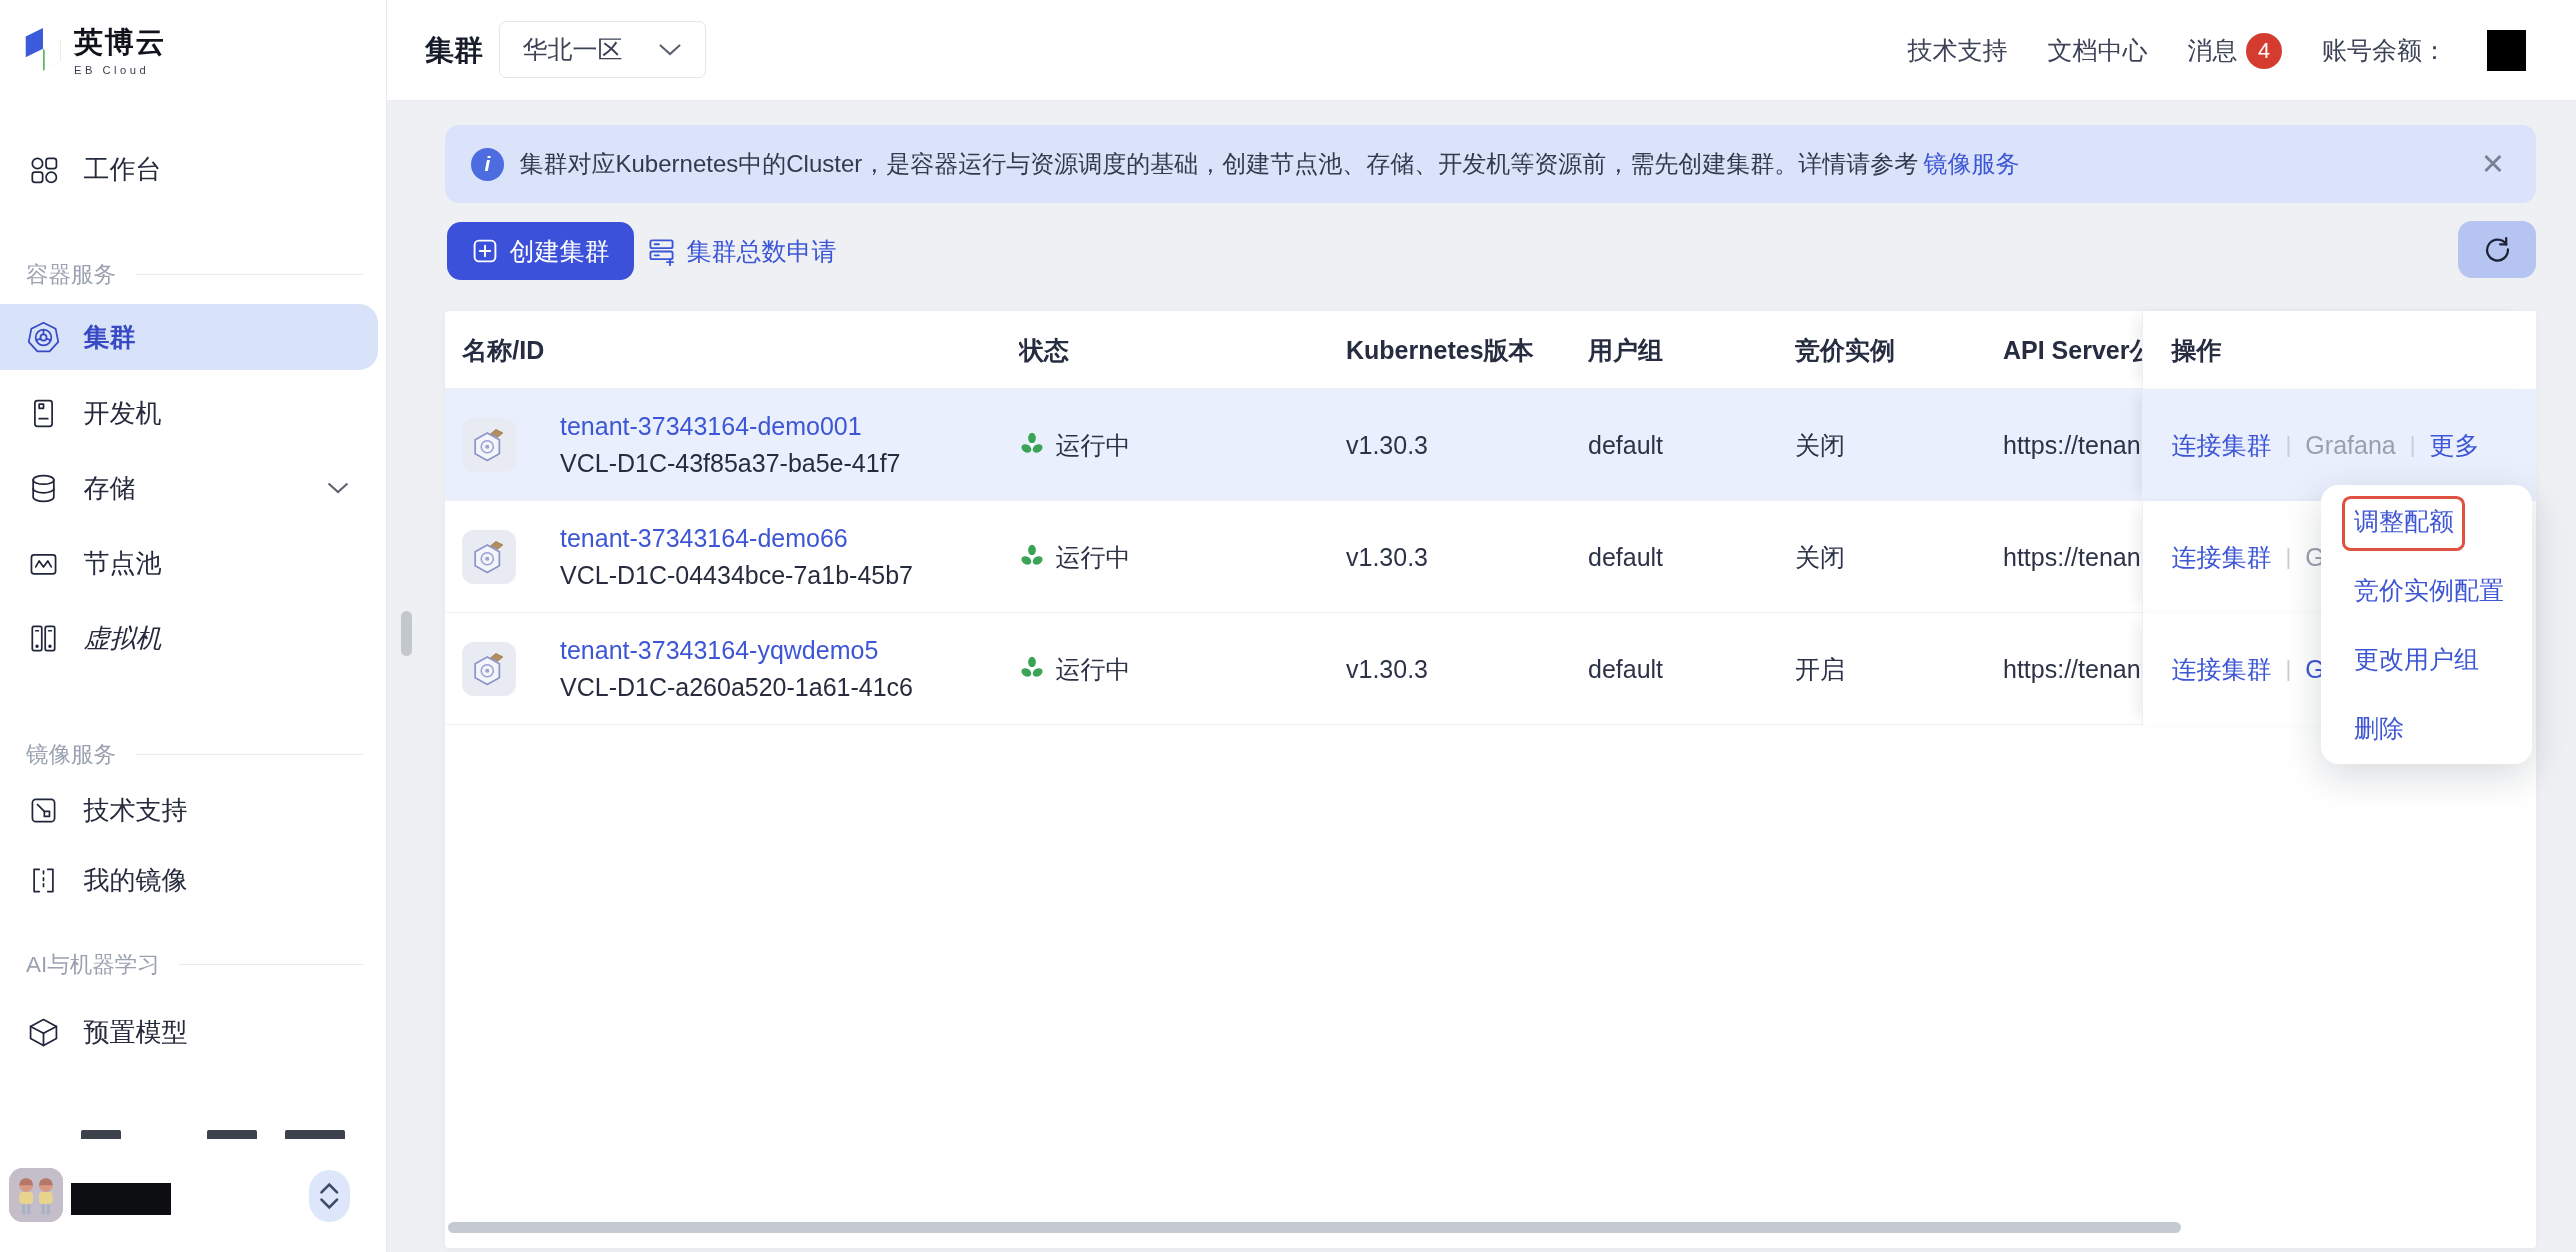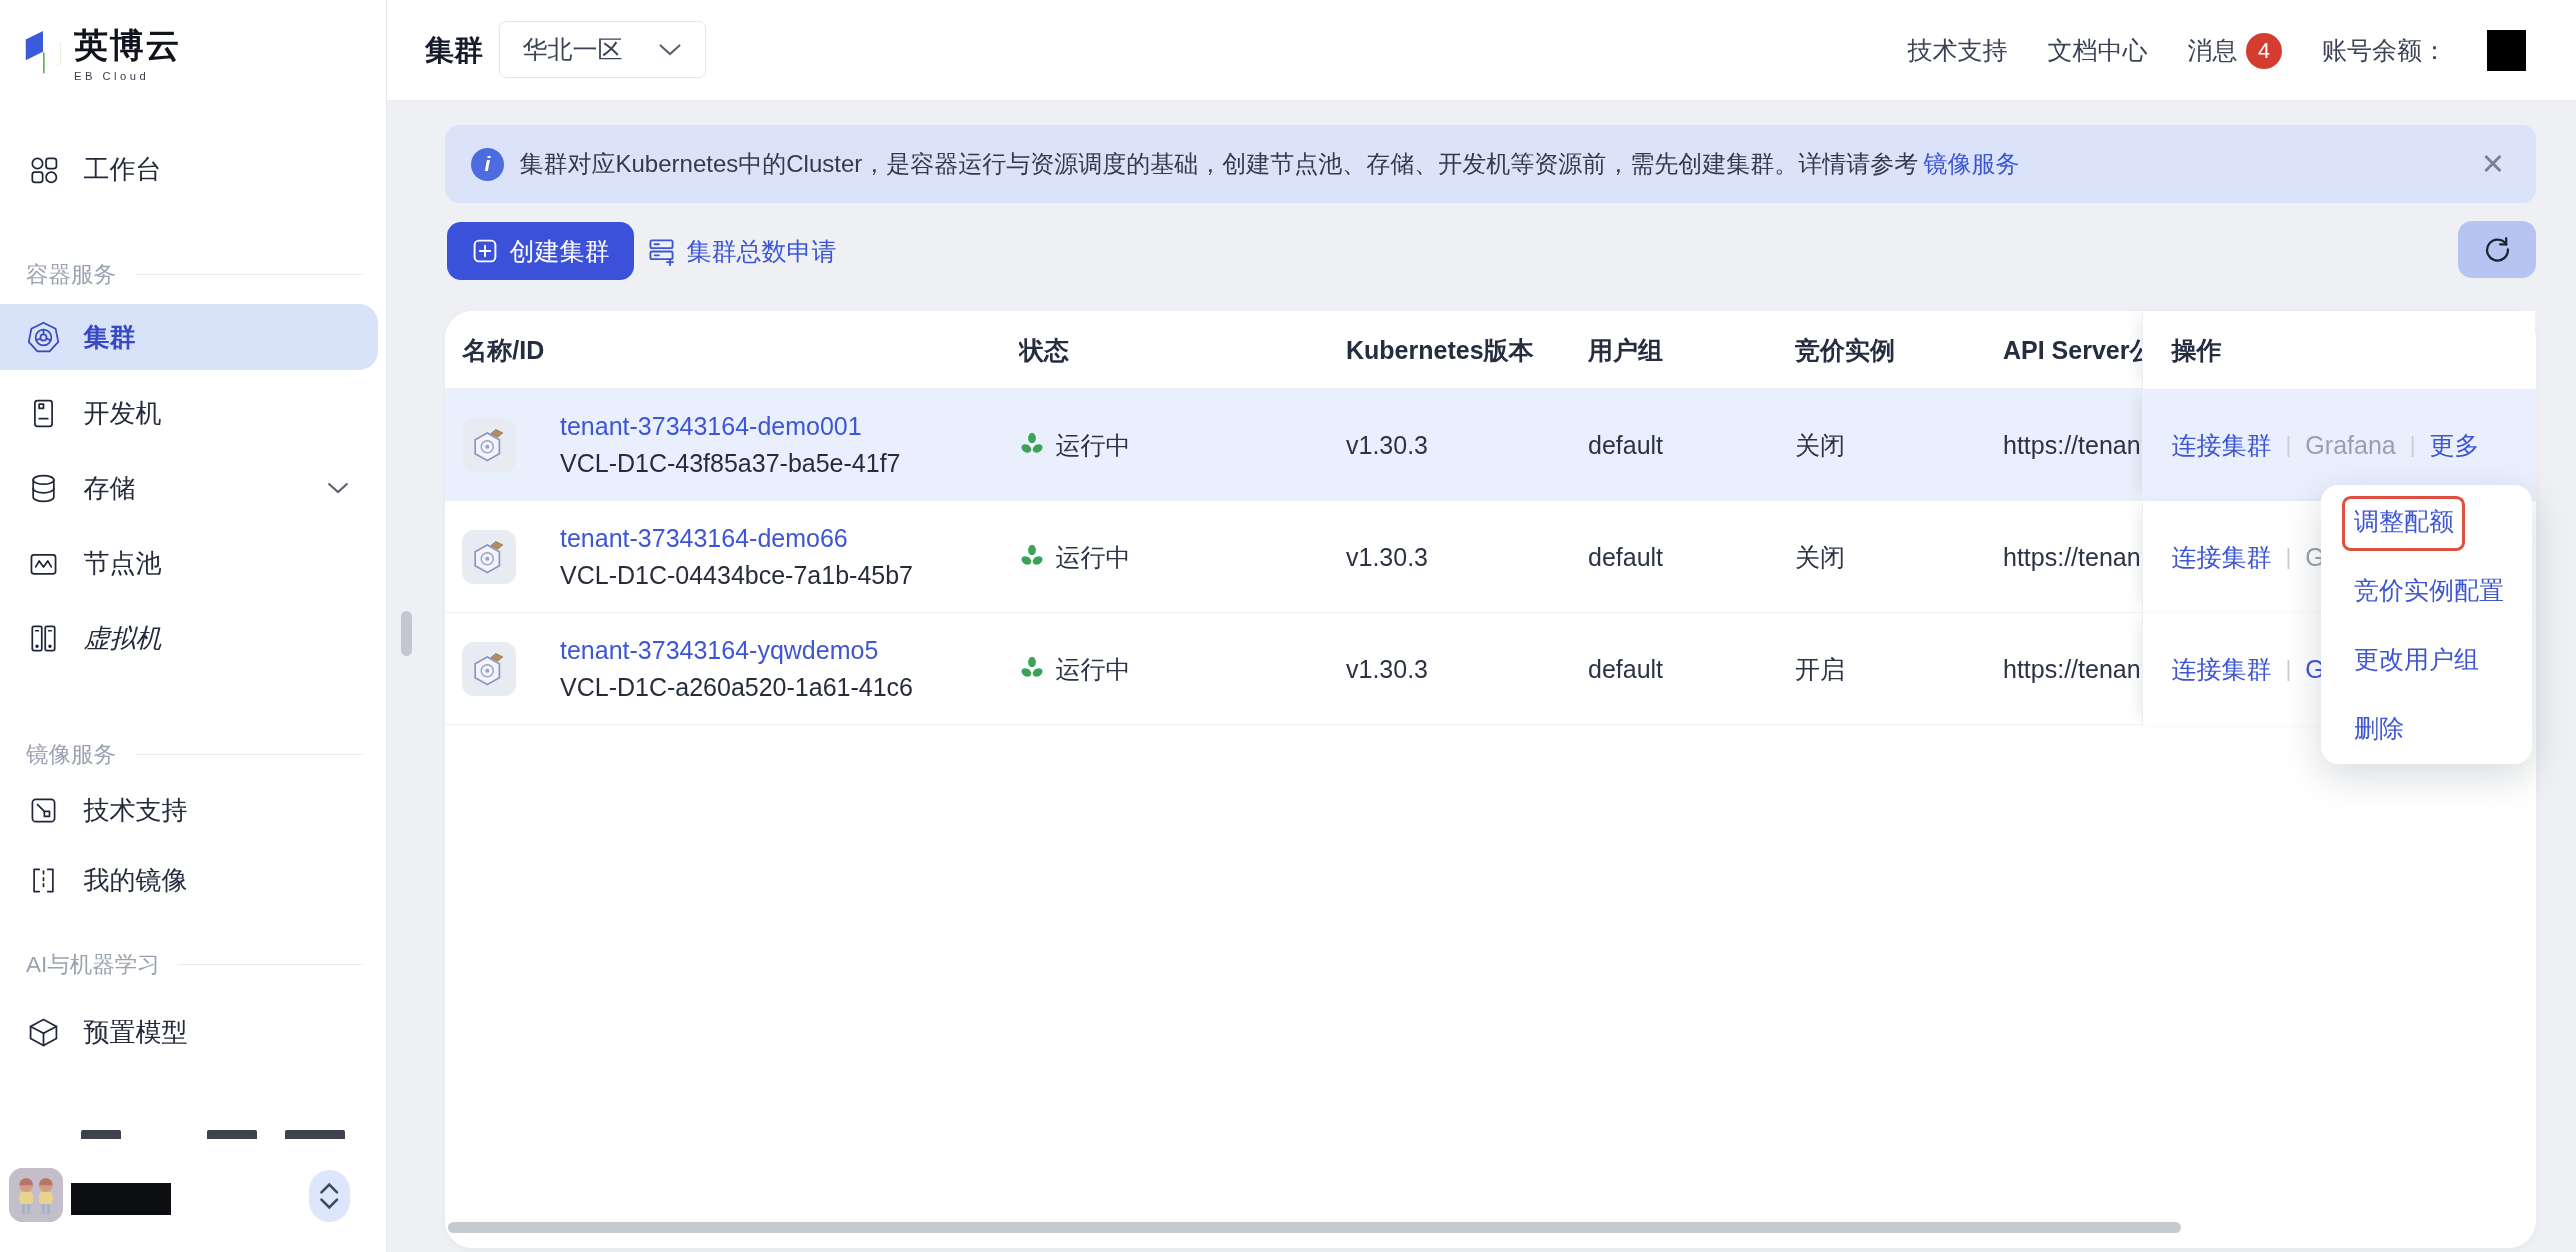--- a/index.html
+++ b/index.html
@@ -4,21 +4,21 @@
 <style>
   * { margin:0; padding:0; box-sizing:border-box; }
   html,body { width:2576px; height:1253px; overflow:hidden; }
   body { font-family:"Liberation Sans","DejaVu Sans",sans-serif; background:#eef0f4; color:#2c3347; position:relative; }
   .abs { position:absolute; }
 
   
   .sidebar { position:absolute; left:0; top:0; width:387px; height:1253px; background:#fff; border-right:0.9px solid #e7e9f0; z-index:30; }
   .logo { position:absolute; left:24px; top:22.5px; display:flex; align-items:center; gap:12px; }
   .logo-cube { width:38px; height:47px; }
-  .logo-texts .cn { font-size:34px; font-weight:700; color:#10131c; letter-spacing:1.7px; }
+  .logo-texts .cn { font-size:29px; font-weight:700; color:#10131c; letter-spacing:1.7px; }
   .logo-texts .en { font-size:11.2px; color:#3a3f4d; letter-spacing:3.5px; margin-top:1.7px; }
   .side-item { position:absolute; left:0; width:387px; height:66px; display:flex; align-items:center; padding-left:26px; gap:22.5px; font-size:26px; color:#252b3d; cursor:pointer; }
   .side-item .ic { width:35px; height:35px; flex:0 0 35px; display:flex; align-items:center; justify-content:center; }
   .side-item.selected { background:#d8e2f9; border-radius:0 19px 19px 0; width:378px; color:#3749c4; font-weight:700; }
   .side-section { position:absolute; left:26px; font-size:22.5px; color:#9aa2b1; display:flex; align-items:center; width:337px; }
   .side-section .rule { flex:1; height:0.9px; background:#e8eaef; margin-left:19px; }
   .chev-gray { stroke:#5b6170; }
   .footer-avatar { position:absolute; left:8.6px; top:1168px; width:54px; height:54px; border-radius:14px; overflow:hidden; background:linear-gradient(135deg,#c9c3cf,#b2adb9); }
   .redact { background:#0c0e12; }
   .footer-chev { position:absolute; left:309px; top:1170px; width:41px; height:52px; border-radius:22.5px; background:#dde6fb; display:flex; flex-direction:column; align-items:center; justify-content:center; gap:1.7px; cursor:pointer; }
@@ -39,21 +39,21 @@
   .info-ic { width:33px; height:33px; border-radius:16.4px; background:#4d6ce0; color:#fff; font-size:21px; font-weight:700; display:flex; align-items:center; justify-content:center; margin-right:15.5px; font-style:italic; flex:0 0 33px; }
   .banner a.doc { color:#3d56d6; text-decoration:none; margin-left:5.2px; }
   .banner .close { margin-left:auto; font-size:29px; color:#7a8194; cursor:pointer; line-height:1; }
 
   
   .btn-primary { position:absolute; left:447px; top:222px; width:187px; height:58px; background:#3c51d9; border-radius:14px; color:#fff; font-size:25px; display:flex; align-items:center; justify-content:center; gap:12px; cursor:pointer; border:none; }
   .link-btn { position:absolute; left:647px; top:222px; height:58px; display:flex; align-items:center; gap:10.4px; color:#3d56d6; font-size:25px; cursor:pointer; }
   .refresh-btn { position:absolute; left:2458px; top:221px; width:78px; height:57px; background:#b6c4f1; border-radius:14px; display:flex; align-items:center; justify-content:center; cursor:pointer; }
 
   
-  .card { position:absolute; left:445px; top:311px; width:2091px; height:937px; background:#fff; border-radius:27px; box-shadow:0 1.7px 7px rgba(25,32,56,.04); }
+  .card { position:absolute; left:445px; top:311px; width:2091px; height:937px; background:#fff; border-radius:4px; box-shadow:0 1.7px 7px rgba(25,32,56,.04); }
   .thead { position:absolute; left:0; top:0; width:2091px; height:78px; border-bottom:0.9px solid #eceff4; font-weight:700; color:#262d40; font-size:25px; }
   .th { position:absolute; top:0; height:78px; display:flex; align-items:center; white-space:nowrap; overflow:hidden; }
   .row { position:absolute; left:0; width:2091px; height:112px; border-bottom:0.9px solid #eef0f4; font-size:25px; }
   .row.hover { background:#e9effc; }
   .cell { position:absolute; top:0; height:112px; display:flex; align-items:center; white-space:nowrap; overflow:hidden; }
   .name-cell { flex-direction:column; align-items:flex-start !important; justify-content:center; gap:8.6px; }
   .k8s-badge { position:absolute; left:17.3px; top:29px; width:54px; height:54px; border-radius:12px; background:#e9ebf2; display:flex; align-items:center; justify-content:center; }
   .lnk { color:#3d56d6; cursor:pointer; }
   .id-txt { color:#262c3e; }
   .status { display:flex; align-items:center; gap:10.4px; color:#2c3347; }

